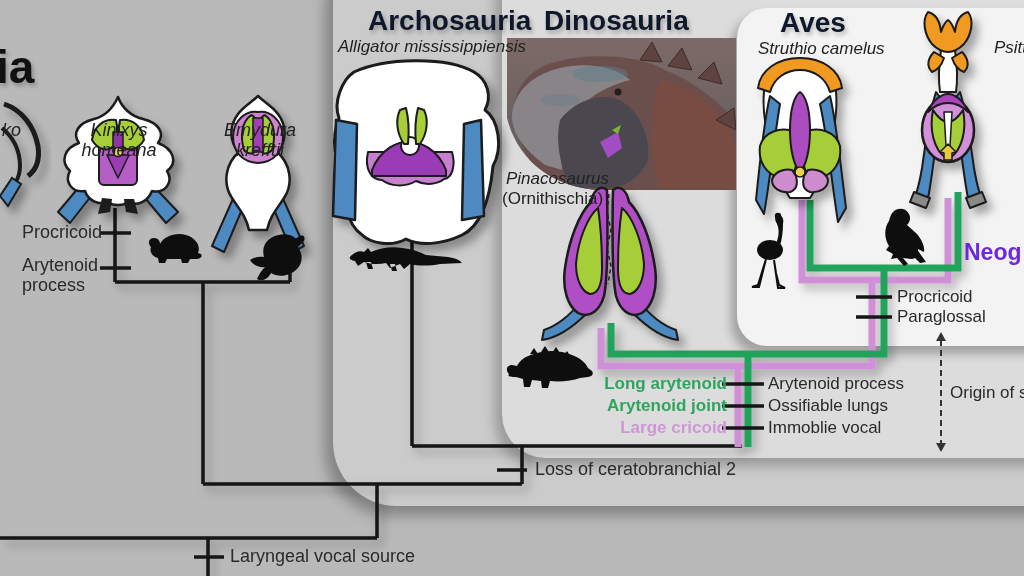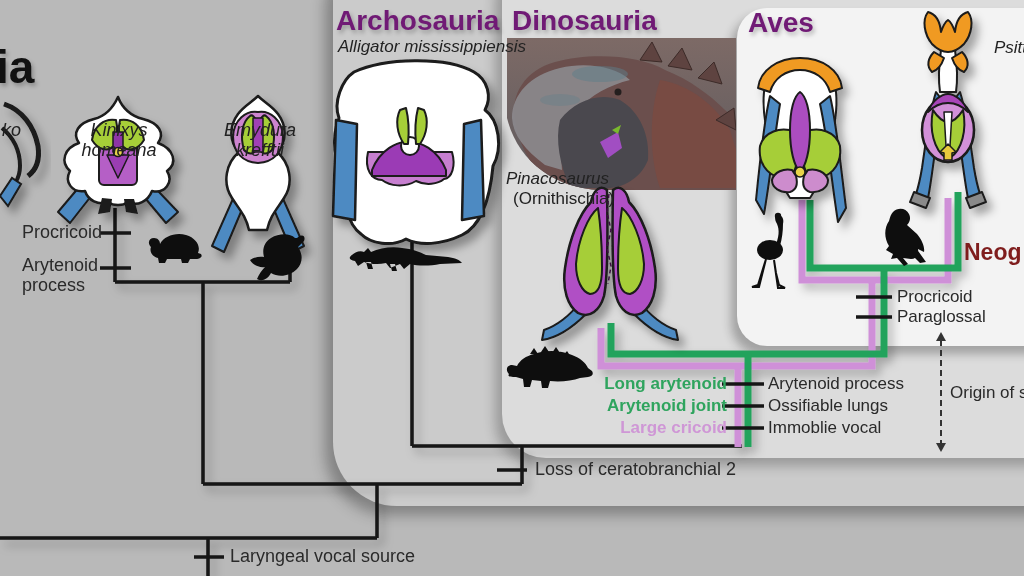--- a/index.html
+++ b/index.html
@@ -8,22 +8,22 @@
   .panel{position:absolute;}
   #panel-archosauria{left:333px;top:-50px;width:760px;height:556px;background:#cbcbcb;
       border-radius:50px;border-bottom-left-radius:64px;box-shadow:-8px 9px 14px rgba(30,30,30,.35);}
   #panel-dinosauria{left:502px;top:-50px;width:600px;height:508px;background:#dcdcdc;
       border-radius:44px;box-shadow:-7px 8px 12px rgba(30,30,30,.28);}
   #panel-aves{left:737px;top:8px;width:360px;height:338px;background:#f3f3f3;
       border-radius:30px;box-shadow:-6px 8px 10px rgba(30,30,30,.30);}
   svg#art{position:absolute;left:0;top:0;z-index:3;}
   .lbl{position:absolute;z-index:5;color:#222;font-size:18px;line-height:1.1;white-space:nowrap;}
   .it{font-style:italic;font-size:17px;}
-  .heading{font-weight:bold;font-size:28px;color:#701a75;text-shadow:2px 3px 4px rgba(0,0,0,.25);}
-  .big-clade{font-weight:bold;font-size:24px;color:#7f1d1d;}
+  .heading{font-weight:bold;font-size:28px;color:#0f172a;text-shadow:2px 3px 4px rgba(0,0,0,.25);margin-left:32px;}
+  .big-clade{font-weight:bold;font-size:24px;color:#6d28d9;}
   .huge{font-weight:bold;font-size:46px;color:#111;text-shadow:2px 3px 4px rgba(0,0,0,.25);}
   .small-node{font-size:18px;color:#2a2a2a;}
   .state{font-size:17px;font-weight:bold;}
   .state-green{color:#2fa45e;}
   .state-pink{color:#cf97d6;}
   .right{text-align:right;}
   .clip{overflow:hidden;}
   .ctr{text-align:center;white-space:normal;}
 </style>
 </head>
@@ -209,23 +209,24 @@
   <div class="lbl huge" style="left:-4px;top:42px;">ia</div>
   <div class="lbl it" style="left:2px;top:121px;font-size:18px;">ko</div>
   <div class="lbl it ctr" style="left:56px;top:121px;width:126px;font-size:18px;">Kinixys homeana</div>
   <div class="lbl it ctr" style="left:203px;top:121px;width:114px;font-size:18px;">Emydura krefftii</div>
 
   <div class="lbl heading" style="left:336px;top:6px;">Archosauria</div>
   <div class="lbl it" style="left:338px;top:38px;">Alligator mississippiensis</div>
 
   <div class="lbl heading" style="left:512px;top:6px;">Dinosauria</div>
   <div class="lbl it" style="left:506px;top:170px;">Pinacosaurus</div>
-  <div class="lbl" style="left:502px;top:190px;font-size:17px;padding-left:11px;">(Ornithischia)</div>
+  <div class="lbl" style="left:502px;top:190px;font-size:17px;">(Ornithischia)</div>
 
   <div class="lbl heading" style="left:748px;top:8px;">Aves</div>
+  <div class="lbl it" style="left:758px;top:40px;">Struthio camelus</div>
   <div class="lbl it clip" style="left:994px;top:39px;width:30px;">Psitt</div>
 
   <div class="lbl small-node" style="left:22px;top:223px;">Procricoid</div>
   <div class="lbl small-node" style="left:22px;top:256px;">
     <span style="display:block;">Arytenoid</span>
     <span style="display:block;">process</span>
   </div>
 
   <div class="lbl big-clade clip" style="left:964px;top:240px;font-size:23px;width:60px;">Neog</div>
 

